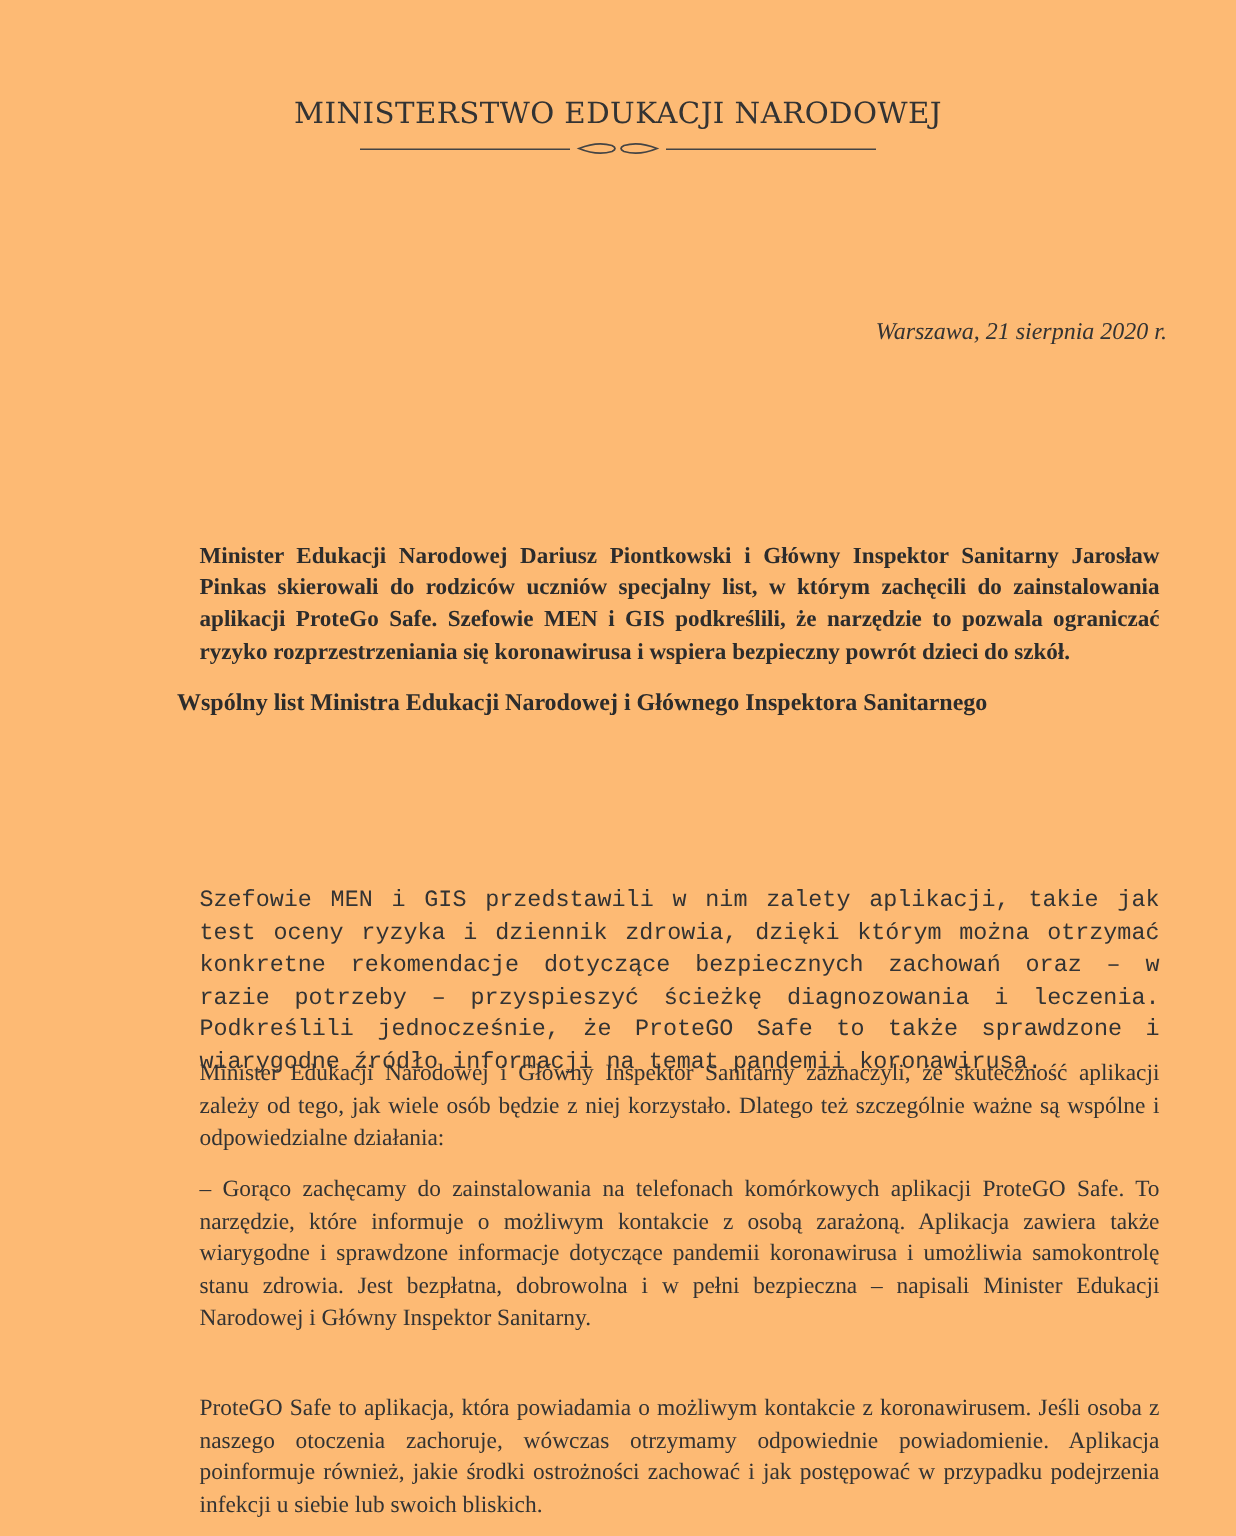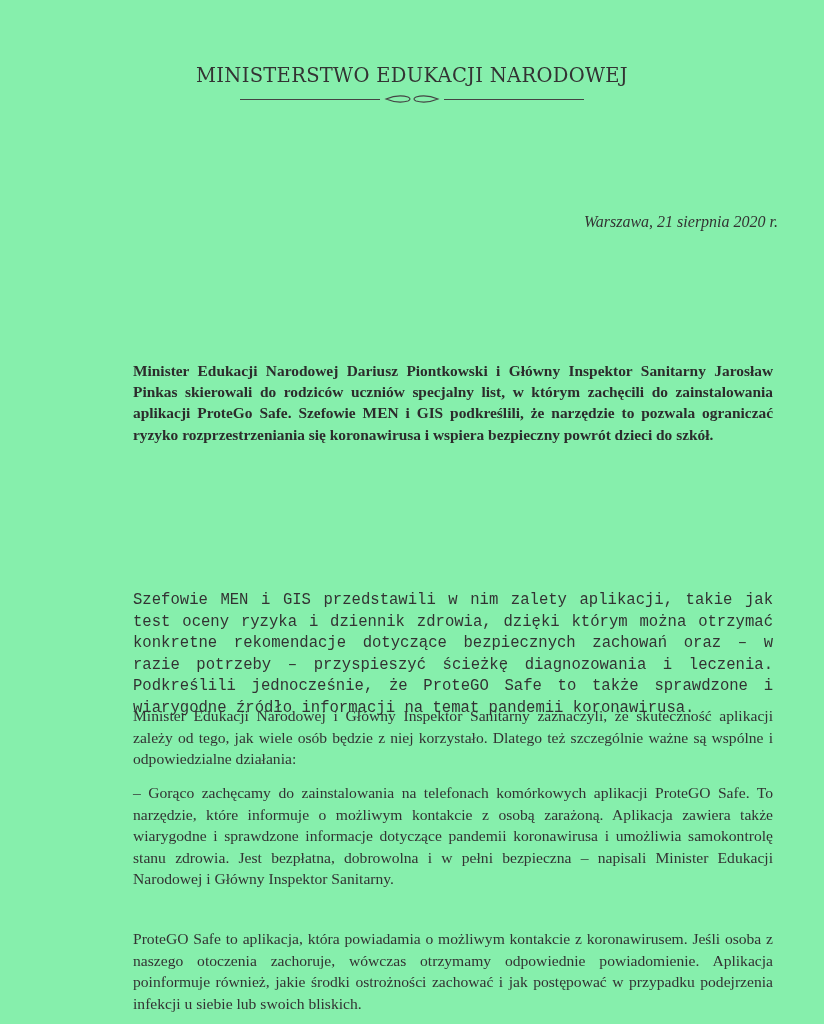--- a/index.html
+++ b/index.html
@@ -1,17 +1,17 @@
 <!DOCTYPE html>
 <html><head>
 <meta charset="utf-8">
 <style>
   html, body { margin: 0; padding: 0; background: #ffffff; }
   body { width: 824px; height: 1024px; overflow: hidden; position: relative; color: #2a2a2a; }
-  .page { position: absolute; left: 0; top: 0; width: 824px; height: 1024px; background: #86efac; }
+  .page { position: absolute; left: 0; top: 0; width: 824px; height: 1024px; background: #fdba74; }
 
   .letterhead { position: absolute; left: 0; top: 63px; width: 824px; text-align: center; }
   .ministry { font-family: "DejaVu Serif", serif; font-size: 19.5px; letter-spacing: 0.3px; color: #333; margin: 0; line-height: 26px; }
   .ornament { display: flex; align-items: center; justify-content: center; margin: 5px 0 4px; height: 10px; }
   .ornament .line { width: 140px; height: 1px; background: #444; }
   .ornament svg { margin: 0 4px; }
   .department { font-family: "DejaVu Serif", serif; font-size: 14.5px; color: #333; margin: 0; line-height: 20px; letter-spacing: 0.2px; }
 
   .date { position: absolute; right: 46px; top: 213px; font-family: "Liberation Serif", serif; font-style: italic; font-size: 16px; color: #333; }
 
@@ -47,20 +47,21 @@
     </div>
   </div>
 
   <div class="date">Warszawa, 21 sierpnia 2020 r.</div>
 
 
   <div class="content lead">
     <p>Minister Edukacji Narodowej Dariusz Piontkowski i Główny Inspektor Sanitarny Jarosław Pinkas skierowali do rodziców uczniów specjalny list, w którym zachęcili do zainstalowania aplikacji ProteGo Safe. Szefowie MEN i GIS podkreślili, że narzędzie to pozwala ograniczać ryzyko rozprzestrzeniania się koronawirusa i wspiera bezpieczny powrót dzieci do szkół.</p>
   </div>
 
+  <div class="h2 h2-1">Wspólny list Ministra Edukacji Narodowej i Głównego Inspektora Sanitarnego</div>
 
   <div class="content p2">
     <p>Szefowie MEN i GIS przedstawili w nim zalety aplikacji, takie jak test oceny ryzyka i dziennik zdrowia, dzięki którym można otrzymać konkretne rekomendacje dotyczące bezpiecznych zachowań oraz – w razie potrzeby – przyspieszyć ścieżkę diagnozowania i leczenia. Podkreślili jednocześnie, że ProteGO Safe to także sprawdzone i wiarygodne źródło informacji na temat pandemii koronawirusa.</p>
   </div>
   <div class="content p3">
     <p>Minister Edukacji Narodowej i Główny Inspektor Sanitarny zaznaczyli, że skuteczność aplikacji zależy od tego, jak wiele osób będzie z niej korzystało. Dlatego też szczególnie ważne są wspólne i odpowiedzialne działania:</p>
   </div>
   <div class="content p4">
     <p>– Gorąco zachęcamy do zainstalowania na telefonach komórkowych aplikacji ProteGO Safe. To narzędzie, które informuje o możliwym kontakcie z osobą zarażoną. Aplikacja zawiera także wiarygodne i sprawdzone informacje dotyczące pandemii koronawirusa i umożliwia samokontrolę stanu zdrowia. Jest bezpłatna, dobrowolna i w pełni bezpieczna – napisali Minister Edukacji Narodowej i Główny Inspektor Sanitarny.</p>
   </div>

